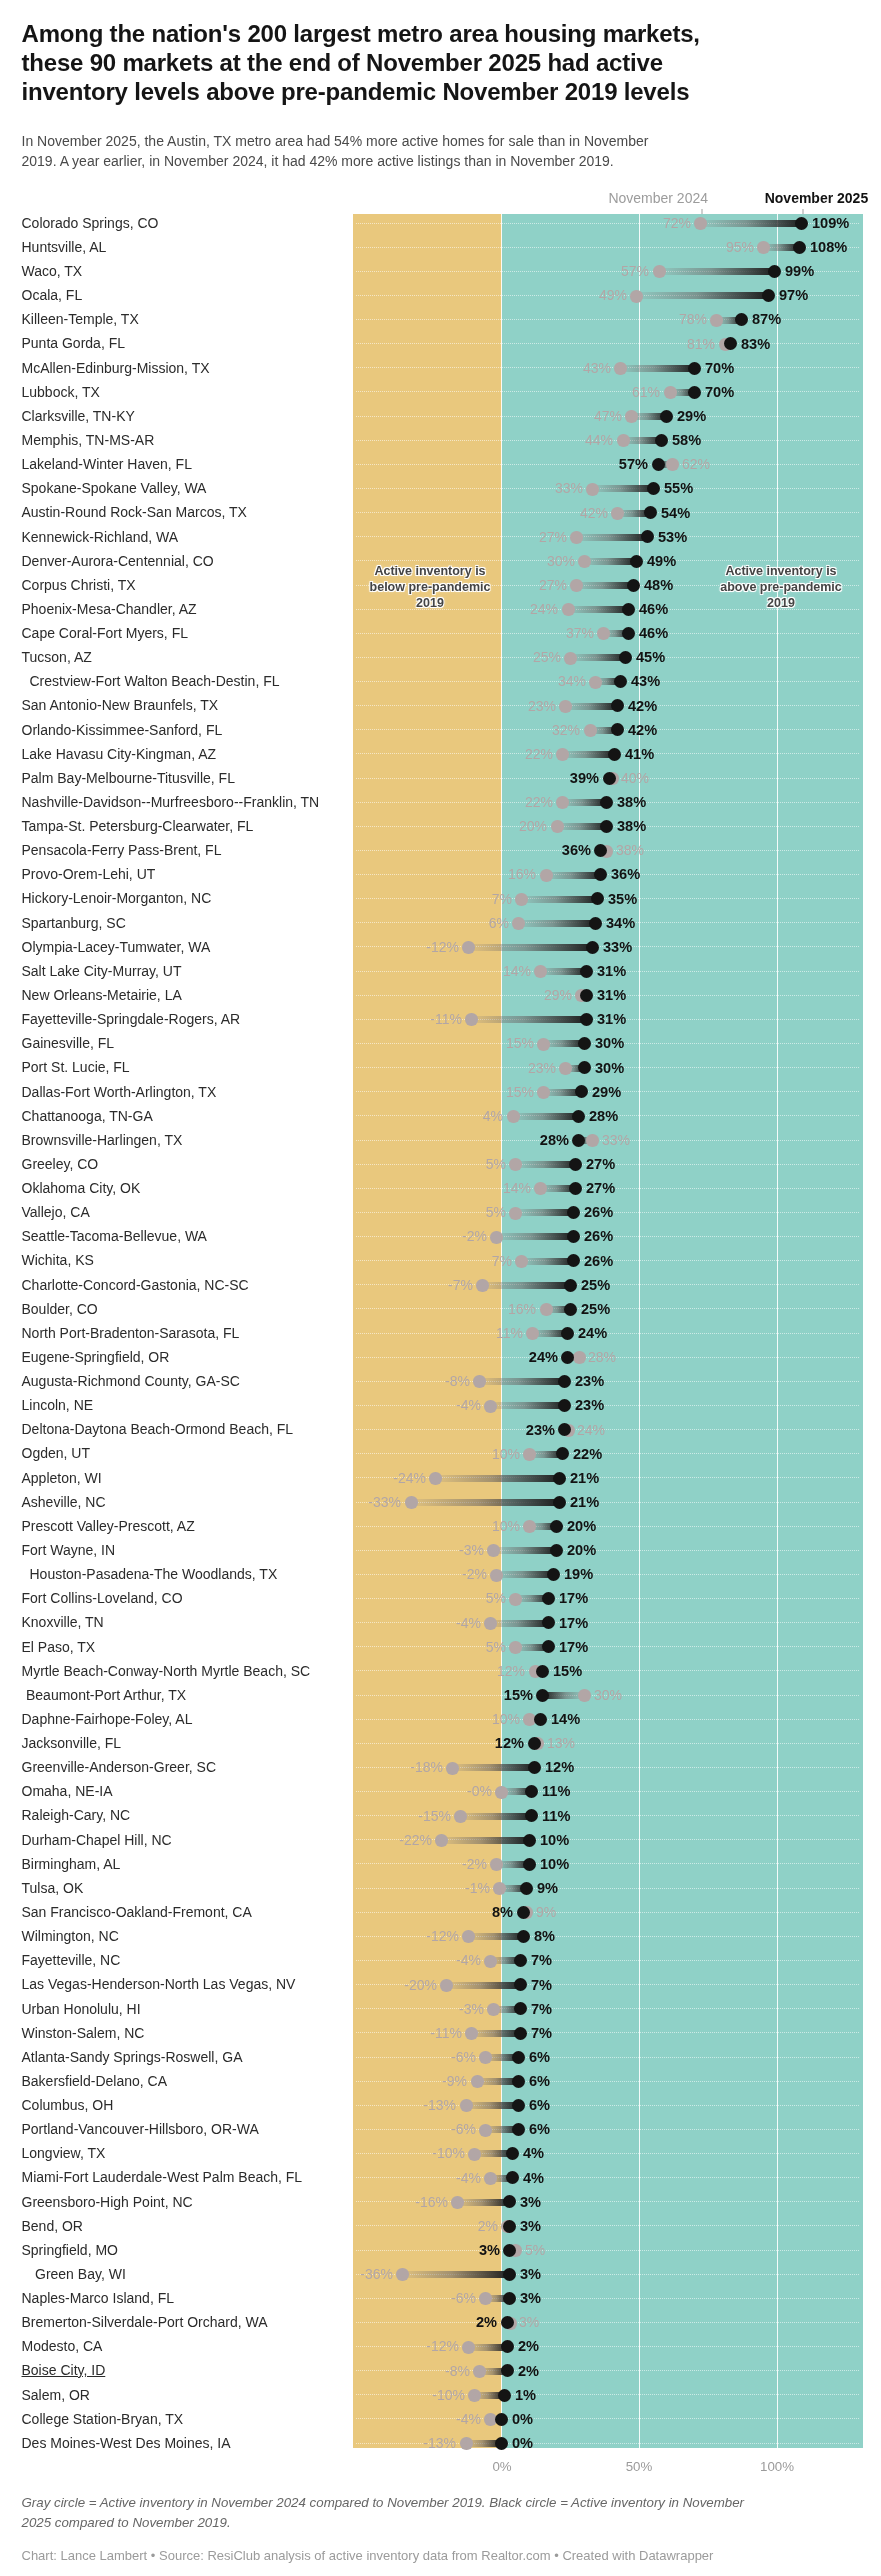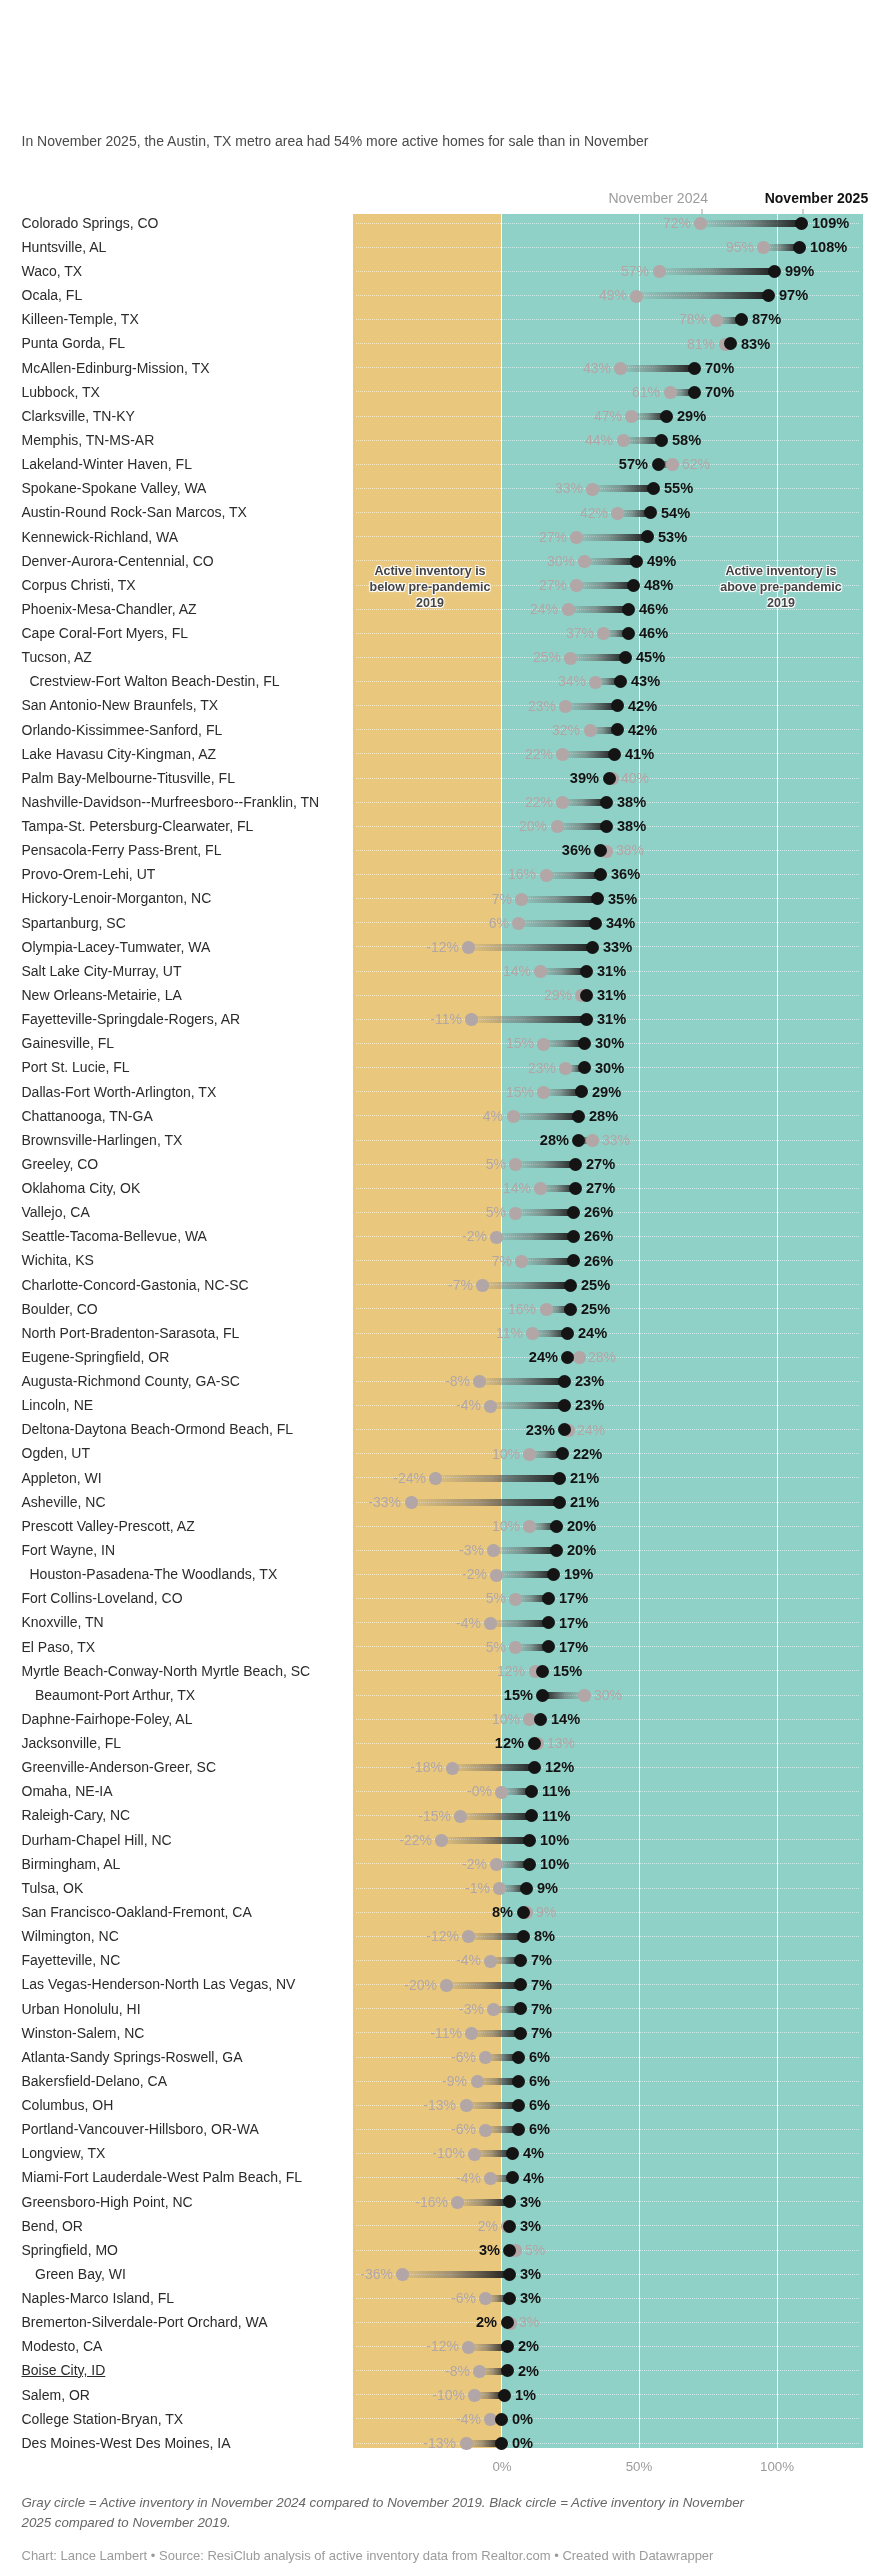--- a/index.html
+++ b/index.html
@@ -35,23 +35,29 @@
   .axis-label{top:2459px;font-size:13.3px;color:#9b9b9b;transform:translateX(-50%);white-space:nowrap;}
   .notes-block{left:21.5px;top:2493px;}
   .notes-line{position:relative;font-style:italic;font-size:13.3px;line-height:20px;color:#666;white-space:nowrap;}
   .credit{left:21.5px;top:2548px;font-size:13px;color:#9b9b9b;white-space:nowrap;}
 </style>
 </head>
 <body>
 
 <div class="page">
 
+  <div class="abs title-block">
+    <div class="title-line">Among the nation's 200 largest metro area housing markets,</div>
+    <div class="title-line">these 90 markets at the end of November 2025 had active</div>
+    <div class="title-line">inventory levels above pre-pandemic November 2019 levels</div>
+  </div>
 
   <div class="abs subtitle-block">
     <div class="subtitle-line">In November 2025, the Austin, TX metro area had 54% more active homes for sale than in November</div>
+    <div class="subtitle-line">2019. A year earlier, in November 2024, it had 42% more active listings than in November 2019.</div>
   </div>
 
   <div class="abs legend-label legend-2024" style="right:174px;">November 2024</div>
   <div class="abs legend-label legend-2025" style="right:13.8px;">November 2025</div>
   <div class="abs legend-tick" style="left:701px;"></div>
   <div class="abs legend-tick" style="left:802px;"></div>
 
   <div class="abs band band-below"></div>
   <div class="abs band band-above"></div>
   <div class="abs gridline" style="left:501px;"></div>
@@ -480,21 +486,21 @@
       <div class="abs val val-2024" style="top: 1638px; left: 506px; transform: translateX(-100%);">5%</div>
       <div class="abs val val-2025" style="top: 1638px; left: 559px;">17%</div>
       <div class="abs leader" style="left: 356px; top: 1670px; width: 503px;"></div>
       <div class="abs row-label" style="left: 21.5px; top: 1663px;">Myrtle Beach-Conway-North Myrtle Beach, SC</div>
       <div class="abs connector" style="left: 535px; top: 1668px; width: 8.3px; background: linear-gradient(90deg, rgba(150, 140, 140, 0.12), rgba(105, 100, 100, 0.55) 45%, rgb(29, 29, 29));"></div>
       <div class="abs dot dot-2024" style="left: 529px; top: 1665px;"></div>
       <div class="abs dot dot-2025" style="left: 536px; top: 1665px;"></div>
       <div class="abs val val-2024" style="top: 1662px; left: 525px; transform: translateX(-100%);">12%</div>
       <div class="abs val val-2025" style="top: 1662px; left: 553px;">15%</div>
       <div class="abs leader" style="left: 356px; top: 1695px; width: 503px;"></div>
-      <div class="abs row-label" style="left: 35px; top: 1687px; text-align: right;">Beaumont-Port Arthur, TX</div>
+      <div class="abs row-label" style="left: 26px; top: 1687px; text-align: right;">Beaumont-Port Arthur, TX</div>
       <div class="abs connector" style="left: 543px; top: 1692px; width: 41px; background: linear-gradient(270deg, rgba(150, 140, 140, 0.12), rgba(105, 100, 100, 0.55) 45%, rgb(29, 29, 29));"></div>
       <div class="abs dot dot-2024" style="left: 578px; top: 1689px;"></div>
       <div class="abs dot dot-2025" style="left: 536px; top: 1689px;"></div>
       <div class="abs val val-2024" style="top: 1686px; left: 594px;">30%</div>
       <div class="abs val val-2025" style="top: 1686px; left: 533px; transform: translateX(-100%);">15%</div>
       <div class="abs leader" style="left: 356px; top: 1719px; width: 503px;"></div>
       <div class="abs row-label" style="left: 21.5px; top: 1711px;">Daphne-Fairhope-Foley, AL</div>
       <div class="abs connector" style="left: 529px; top: 1716px; width: 11px; background: linear-gradient(90deg, rgba(150, 140, 140, 0.12), rgba(105, 100, 100, 0.55) 45%, rgb(29, 29, 29));"></div>
       <div class="abs dot dot-2024" style="left: 523px; top: 1713px;"></div>
       <div class="abs dot dot-2025" style="left: 534px; top: 1713px;"></div>

